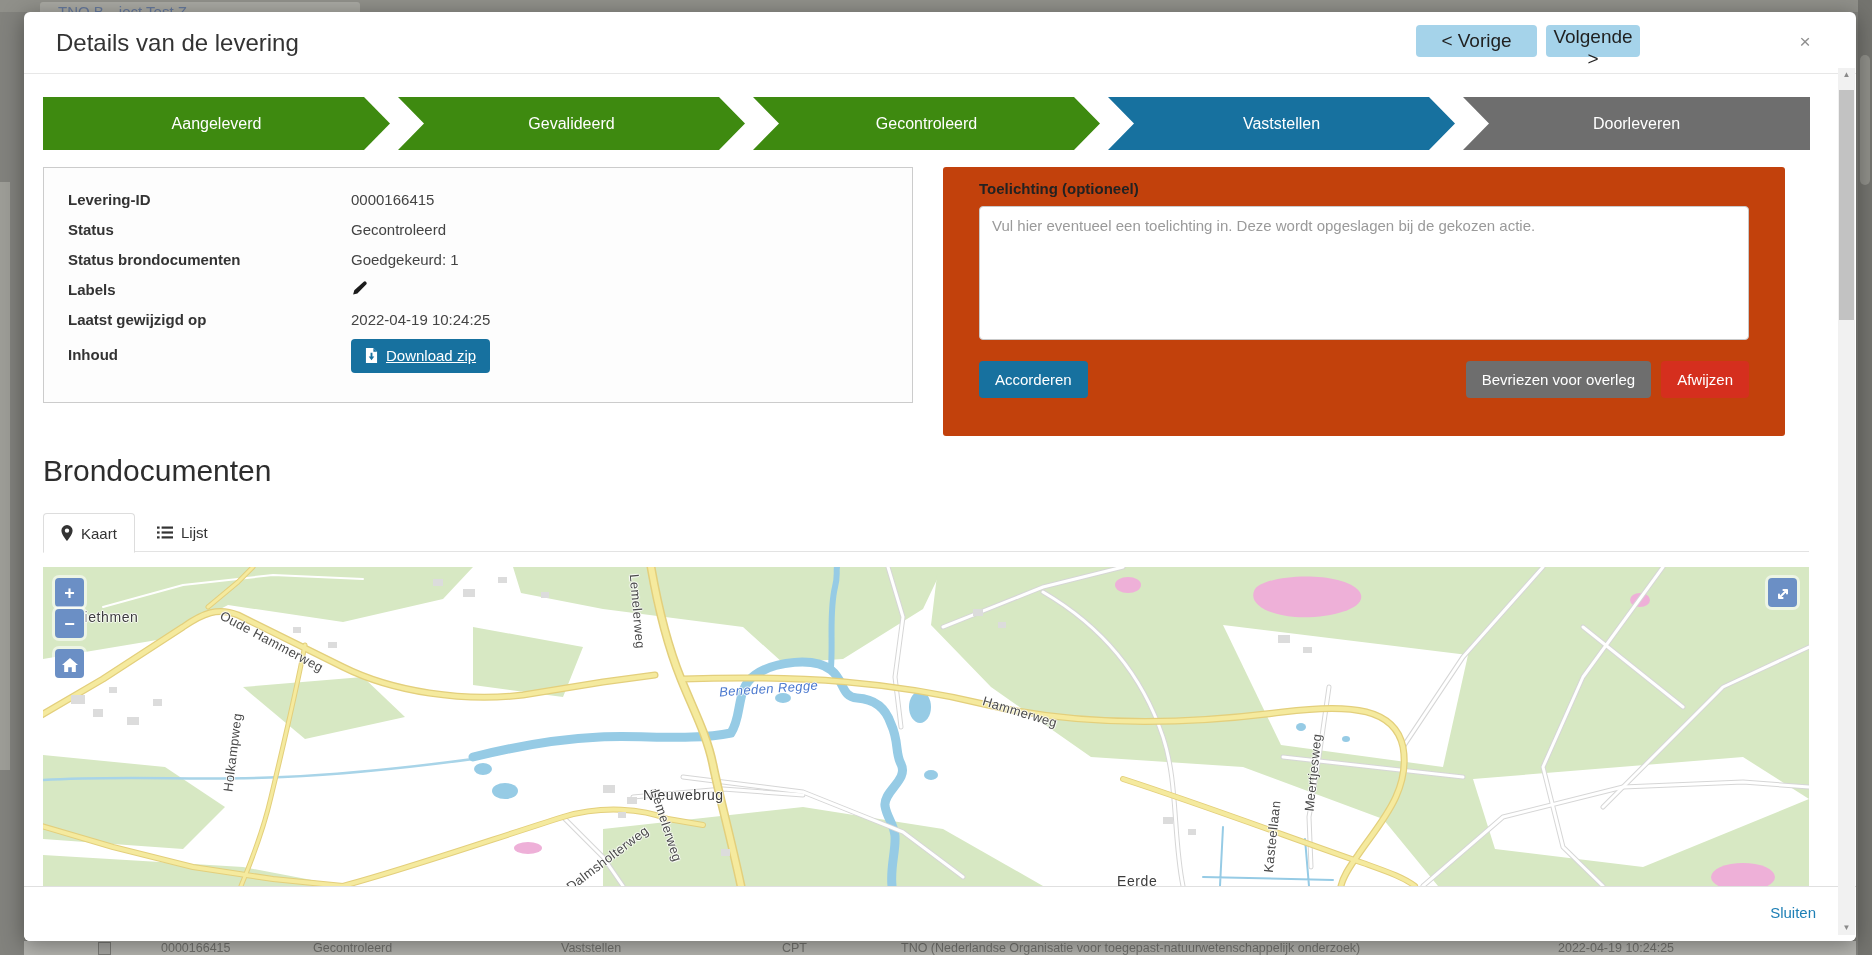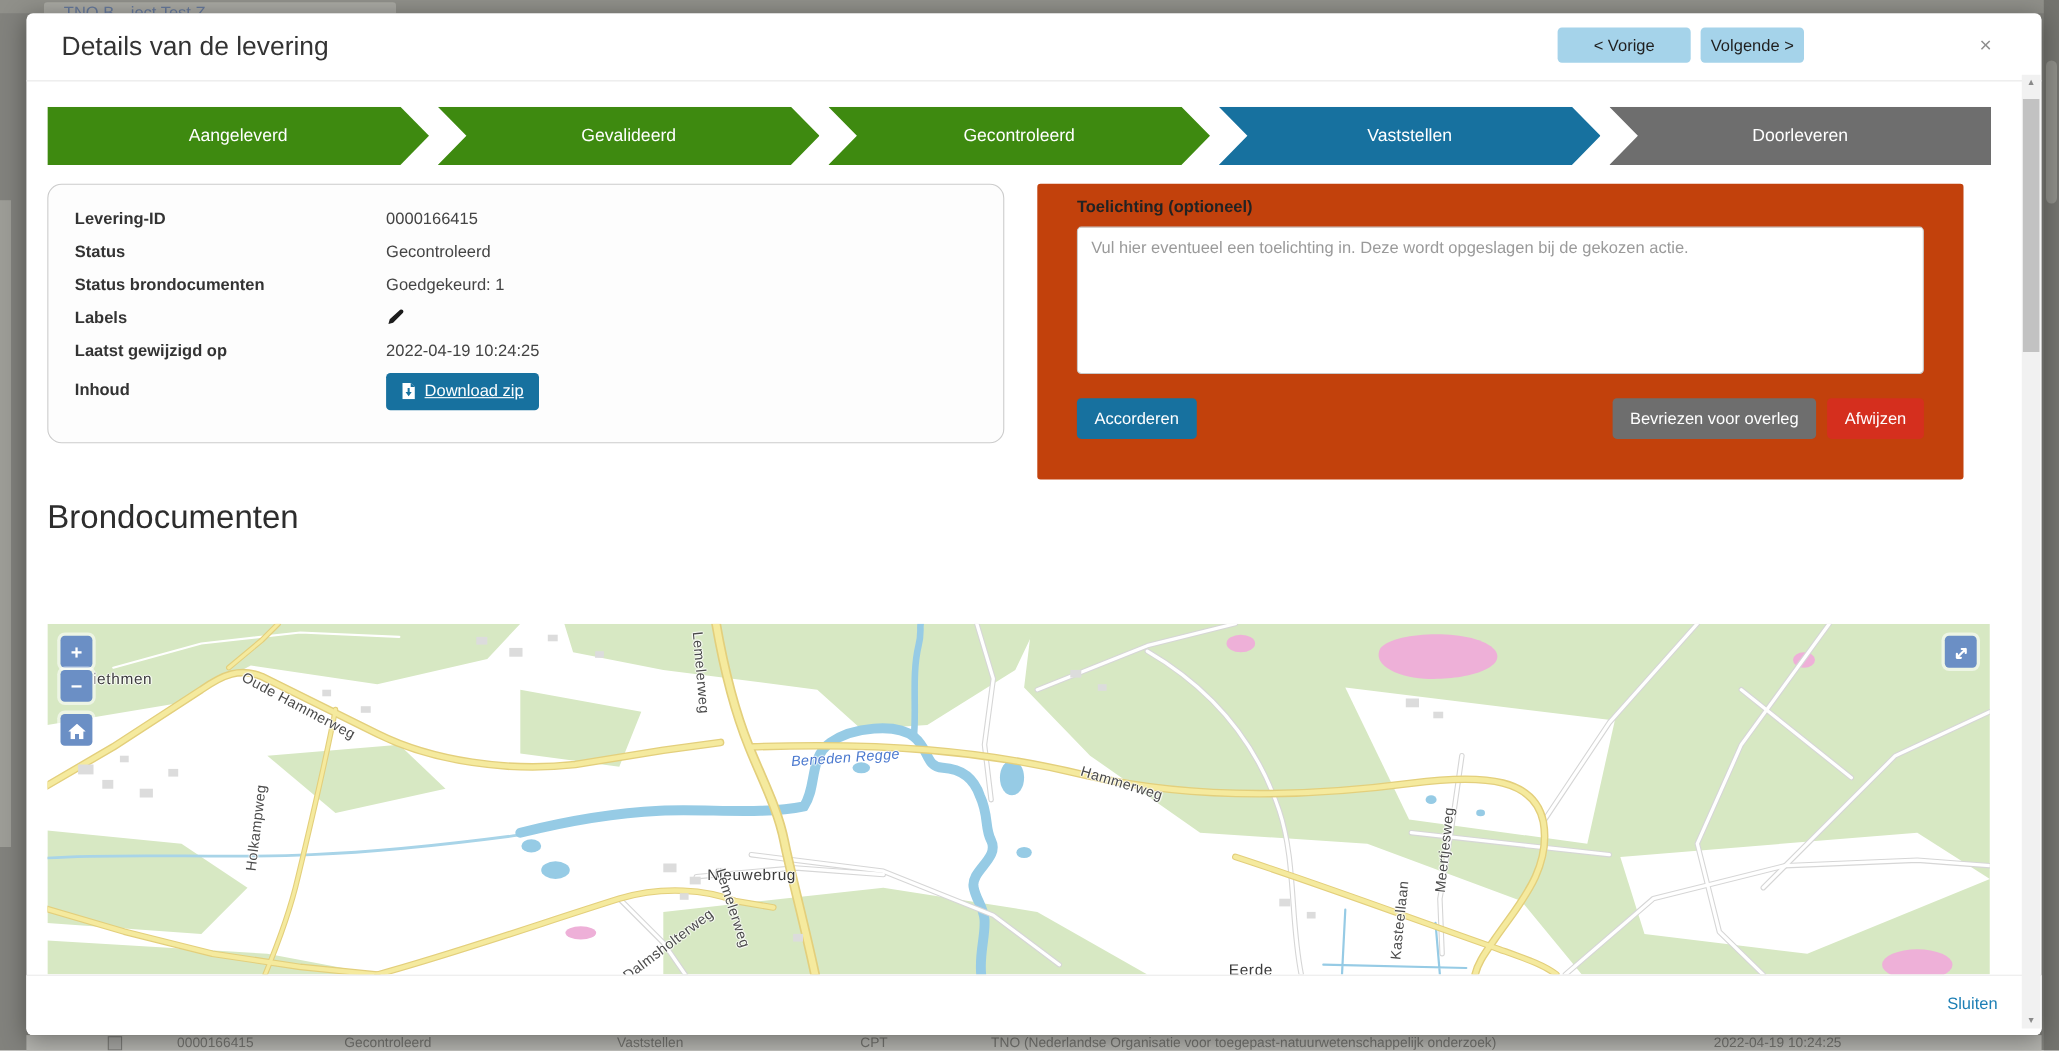--- a/index.html
+++ b/index.html
@@ -16,40 +16,40 @@
   .bg-bottom .cbx{position:absolute;left:74px;top:1px;width:11px;height:11px;border:1px solid #7c7c78;background:#a8a8a4;}
   .bg-sb{position:absolute;left:1858px;top:0;width:14px;height:955px;background:#74746f;}
   .bg-sb .bg-sb-thumb{position:absolute;left:2px;top:55px;width:10px;height:130px;background:#8f8f89;border-radius:5px;}
 
   
   .modal{position:absolute;left:24px;top:12px;width:1832px;height:929px;background:#fff;
          border-radius:6px;box-shadow:0 4px 22px rgba(0,0,0,.38);}
   .modal-header{position:absolute;left:0;top:0;width:100%;height:62px;border-bottom:1px solid #e7e7e7;box-sizing:border-box;padding-left:28px;}
   .modal-title{position:absolute;left:32px;top:17px;font-size:24px;color:#333;font-weight:400;}
   .btn-nav{position:absolute;top:13px;height:32px;background:#a5d3ea;border:none;border-radius:4px;
-           font-family:inherit;font-size:15px;color:#1f1f1f;cursor:pointer;}
+           font-family:inherit;font-size:19px;color:#1f1f1f;cursor:pointer;}
   .btn-prev{left:1392px;width:121px;}
   .btn-next{left:1522px;width:94px;}
   .btn-close{position:absolute;left:1768px;top:16px;width:26px;height:26px;border:none;background:transparent;
              color:#8f8f8f;font-size:19px;line-height:26px;cursor:pointer;font-family:inherit;}
 
   
   .steps{position:absolute;left:19px;top:85px;width:1767px;height:53px;display:flex;}
   .step{flex:1;display:flex;align-items:center;justify-content:center;color:#fff;font-weight:400;
         font-size:16px;margin-right:8px;cursor:default;}
   .step.first{clip-path:polygon(0 0,calc(100% - 26px) 0,100% 50%,calc(100% - 26px) 100%,0 100%);}
   .step.mid{clip-path:polygon(0 0,calc(100% - 26px) 0,100% 50%,calc(100% - 26px) 100%,0 100%,26px 50%);}
   .step.last{clip-path:polygon(0 0,100% 0,100% 100%,0 100%,26px 50%);margin-right:0;}
   .step.done{background:#3e8a10;}
   .step.active{background:#17719f;}
   .step.todo{background:#6e6e6e;}
 
   
   .details{position:absolute;left:19px;top:155px;width:870px;height:236px;background:#fdfdfd;
-           border:1px solid #ccc;border-radius:13px;box-sizing:border-box;padding:16px 24px;}
+           border:1px solid #ccc;border-radius:0;box-sizing:border-box;padding:16px 24px;}
   .drow{display:flex;align-items:center;height:30px;font-size:15px;}
   .dlabel{width:283px;font-weight:700;color:#333;}
   .dvalue{color:#444;}
   .pencil-btn{border:none;background:transparent;padding:0;cursor:pointer;height:18px;}
   .btn-download{display:inline-flex;align-items:center;gap:8px;background:#17719f;color:#fff;border:none;
                 border-radius:4px;height:34px;padding:0 14px;font-size:15px;font-family:inherit;cursor:pointer;margin-top:3px;text-decoration:underline;}
 
   
   .toel{position:absolute;left:919px;top:155px;width:842px;height:269px;background:#c2410c;
         border-radius:3px;box-sizing:border-box;padding:13px 36px;}
@@ -183,20 +183,43 @@
     <div class="toel-label">Toelichting (optioneel)</div>
     <textarea placeholder="Vul hier eventueel een toelichting in. Deze wordt opgeslagen bij de gekozen actie." style=""></textarea>
     <div class="toel-actions">
       <button class="btn-action btn-approve">Accorderen</button>
       <button class="btn-action btn-freeze">Bevriezen voor overleg</button>
       <button class="btn-action btn-reject">Afwijzen</button>
     </div>
   </div>
 
   <h2 class="h-brondoc">Brondocumenten</h2>
+  <div class="tabs">
+    <div class="tab active">
+      <span style="display:inline-flex">
+        <svg width="12" height="16" viewBox="0 0 12 16">
+            <path fill="#333" d="M6 0a5.6 5.6 0 0 1 5.6 5.6C11.6 9.9 6 16 6 16S.4 9.9.4 5.6A5.6 5.6 0 0 1 6 0zm0 3.4a2.2 2.2 0 1 0 0 4.4 2.2 2.2 0 0 0 0-4.4z"></path>
+          </svg>
+      </span>
+      <span>Kaart</span>
+    </div>
+    <div class="tab inactive">
+      <span style="display:inline-flex">
+        <svg width="16" height="13" viewBox="0 0 16 13" fill="#333">
+            <rect x="0" y="0.5" width="2.6" height="2.2"></rect>
+            <rect x="4.6" y="0.5" width="11.4" height="2.2"></rect>
+            <rect x="0" y="5.4" width="2.6" height="2.2"></rect>
+            <rect x="4.6" y="5.4" width="11.4" height="2.2"></rect>
+            <rect x="0" y="10.3" width="2.6" height="2.2"></rect>
+            <rect x="4.6" y="10.3" width="11.4" height="2.2"></rect>
+          </svg>
+      </span>
+      <span>Lijst</span>
+    </div>
+  </div>
 
   <div class="map">
     <svg width="1766" height="319" viewBox="0 0 1766 319">
       <rect width="1766" height="319" fill="#ffffff"></rect>
 
       <g fill="#d7e8c3" stroke="none">
         <path d="M0,0 L430,0 L400,32 L300,55 L185,38 L120,72 L0,92 Z"></path>
         <path d="M470,0 L900,0 L880,42 L800,92 L740,96 L700,60 L560,42 L478,26 Z"></path>
         <path d="M895,0 L1766,0 L1766,319 L1395,319 L1340,252 L1200,200 L1048,190 L948,120 L888,58 Z"></path>
         <path d="M0,188 L122,200 L182,240 L140,282 L0,272 Z"></path>

